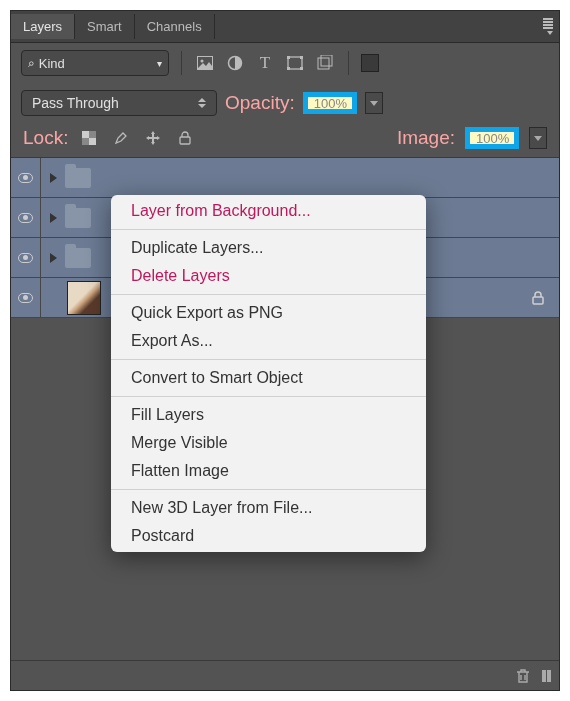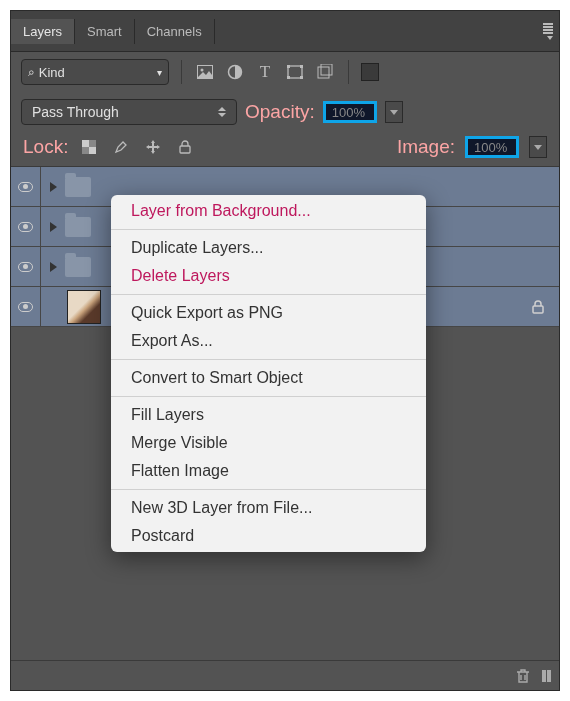--- a/index.html
+++ b/index.html
@@ -3,41 +3,41 @@
 <meta charset="utf-8">
 <style>
   * { box-sizing: border-box; margin: 0; padding: 0; font-family: "Lucida Grande", Arial, sans-serif; }
   body { background: #fff; width: 570px; height: 701px; position: relative; }
   .panel {
     position: absolute; left: 10px; top: 10px; width: 550px; height: 681px;
     background: #535353; border: 1px solid #2a2a2a; color: #ccc;
     display: flex; flex-direction: column;
   }
   
-  .tabrow { display: flex; align-items: center; height: 41px; background: #424242; border-bottom: 1px solid #2a2a2a; }
+  .tabrow { display: flex; align-items: center; height: 32px; background: #424242; border-bottom: 1px solid #2a2a2a; }
   .tab { padding: 5px 12px; font-size: 13px; color: #bbb; border-right: 1px solid #2a2a2a; cursor: default; }
   .tab.active { background: #535353; color: #e5e5e5; font-weight: 500; }
   .panel-menu { margin-left: auto; margin-right: 6px; display:flex; flex-direction:column; gap:1px; align-items:flex-end;}
   .panel-menu div { width: 10px; height: 2px; background:#bbb; }
   .panel-menu .arrow { width:0;height:0;border-top:4px solid #bbb;border-left:3px solid transparent;border-right:3px solid transparent; margin-top:1px;}
   
   .row { display:flex; align-items:center; padding: 7px 10px; gap:8px; }
   .filter-dd { display:flex; align-items:center; background:#4a4a4a; border:1px solid #2a2a2a; border-radius:4px; height:26px; width:148px; padding: 0 6px; font-size:13px; color:#e0e0e0; }
   .filter-dd .mag { font-size: 12px; margin-right:4px; }
   .filter-dd .caret { margin-left:auto; font-size:10px; }
   .hdiv { width:1px; height:24px; background:#3a3a3a; margin: 0 4px; }
   .icon-btn { width:22px; height:22px; display:flex; align-items:center; justify-content:center; color:#bbb; font-size:14px;}
   .type-swatch { width: 18px; height: 18px; background:#3a3a3a; border:1px solid #222;}
   
-  .blend-dd { display:flex; align-items:center; background:#4a4a4a; border:1px solid #2a2a2a; border-radius:4px; height:26px; width:216px; padding: 0 10px; font-size:14px; color:#e0e0e0; }
+  .blend-dd { display:flex; align-items:center; background:#4a4a4a; border:1px solid #2a2a2a; border-radius:4px; height:26px; width:196px; padding: 0 10px; font-size:14px; color:#e0e0e0; }
   .blend-dd .caret { margin-left:auto; display:flex; flex-direction:column; gap:2px;}
   .blend-dd .caret span:first-child { width:0;height:0;border-bottom:4px solid #bbb;border-left:4px solid transparent;border-right:4px solid transparent;}
   .blend-dd .caret span:last-child { width:0;height:0;border-top:4px solid #bbb;border-left:4px solid transparent;border-right:4px solid transparent;}
   .label { font-size:19px; color:#fca5a5; }
-  .pct-field { display:flex; align-items:center; background:#0f172a; border:3px solid #0ea5e9; height:22px; width:54px; padding:4px 6px; font-size:13px; color:#888;}
+  .pct-field { display:flex; align-items:center; background:#fef9c3; border:5px solid #0ea5e9; height:22px; width:54px; padding:4px 6px; font-size:13px; color:#888;}
   .dd-caret { width:18px; height:22px; border:1px solid #2a2a2a; background:#4a4a4a; display:flex;align-items:center;justify-content:center;}
   .dd-caret span{ width:0;height:0;border-top:5px solid #aaa;border-left:4px solid transparent;border-right:4px solid transparent;}
   .lockrow { display:flex; align-items:center; padding: 4px 12px 8px; gap:10px; border-bottom:1px solid #3a3a3a;}
   .spacer { flex:1; }
   
   .layers { flex: 0 0 auto; }
   .layer { display:flex; align-items:center; height:40px; border-bottom:1px solid #464646; background:#535353;}
   .layer.sel { background:#6c7b93; }
   .vis { width:30px; height:100%; border-right:1px solid #464646; display:flex; align-items:center;justify-content:center;}
   .eye { width:15px;height:10px;border:1.5px solid #ccc;border-radius:60% 60% 60% 60%/90% 90% 90% 90%; position:relative;}

